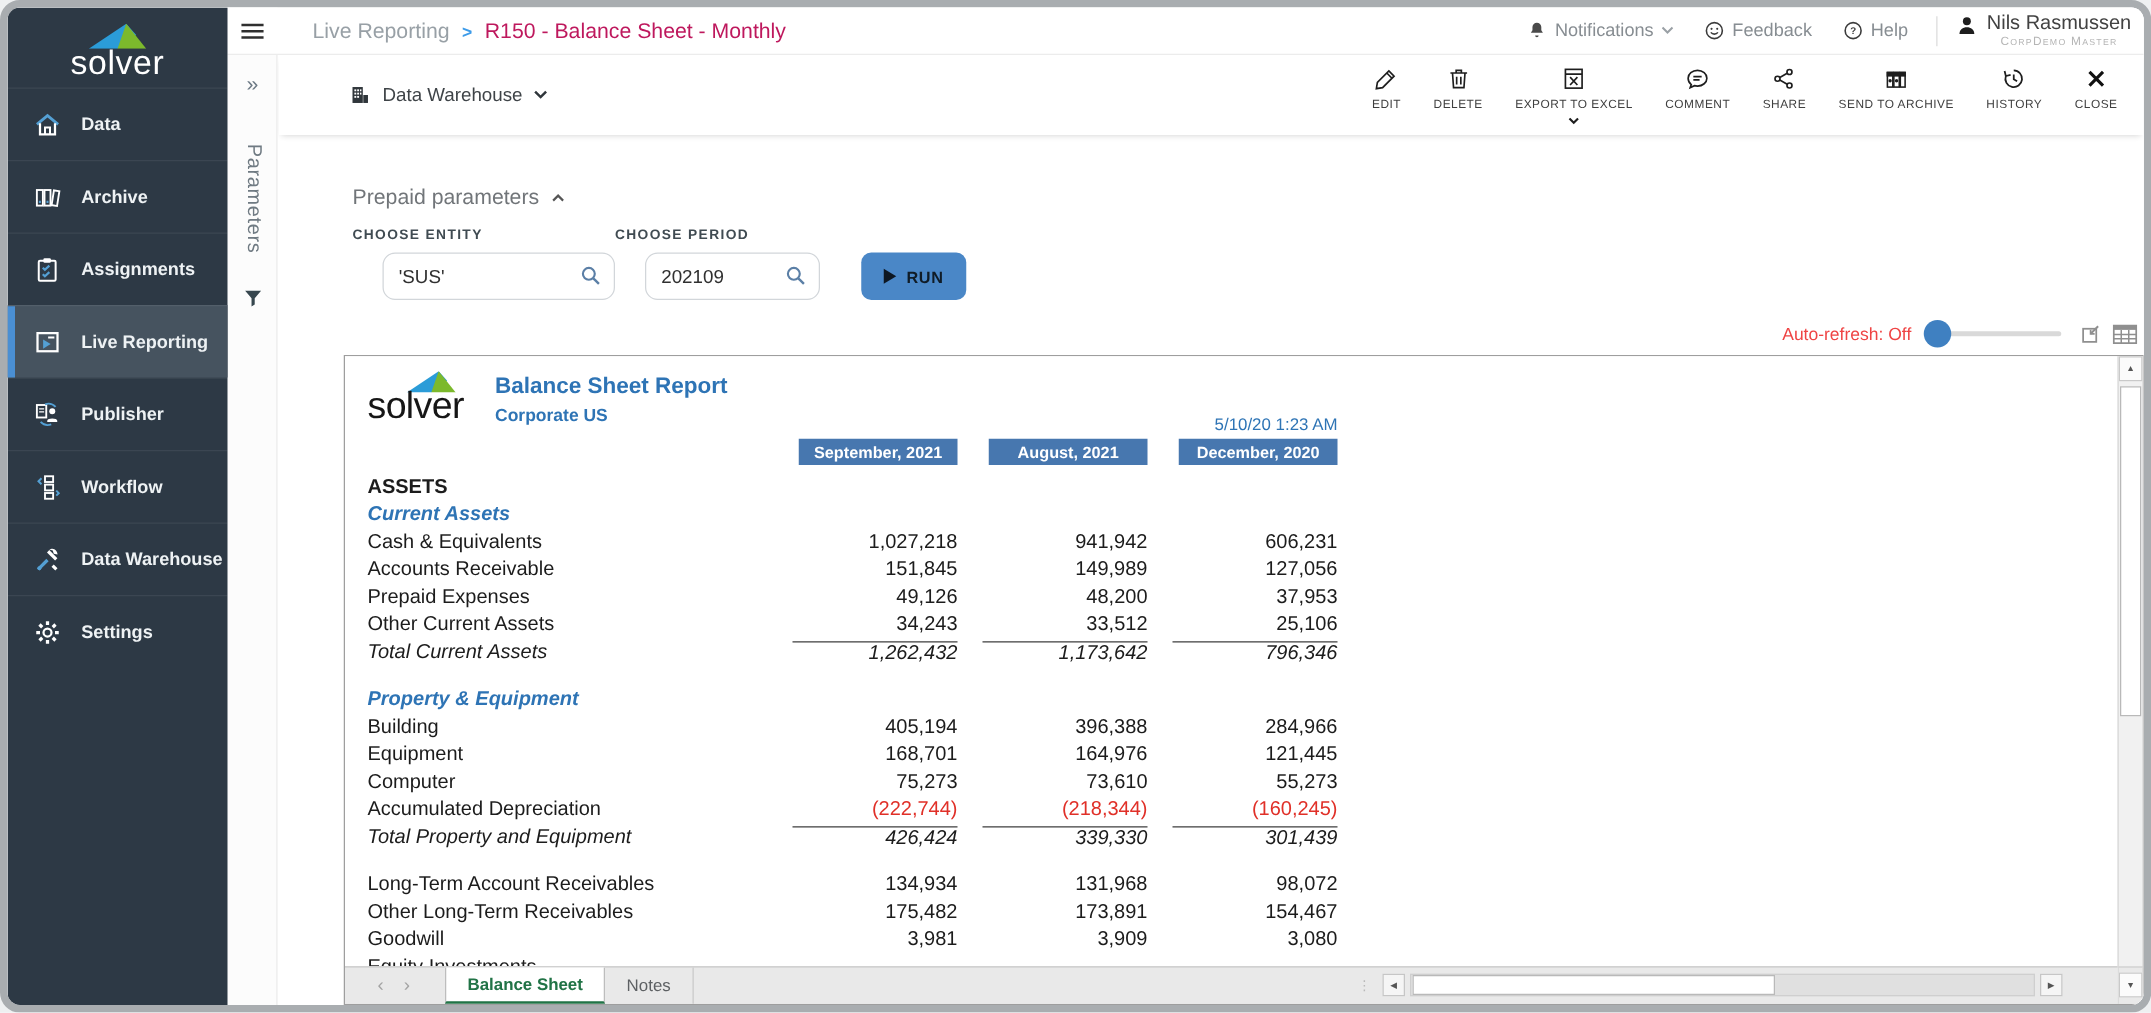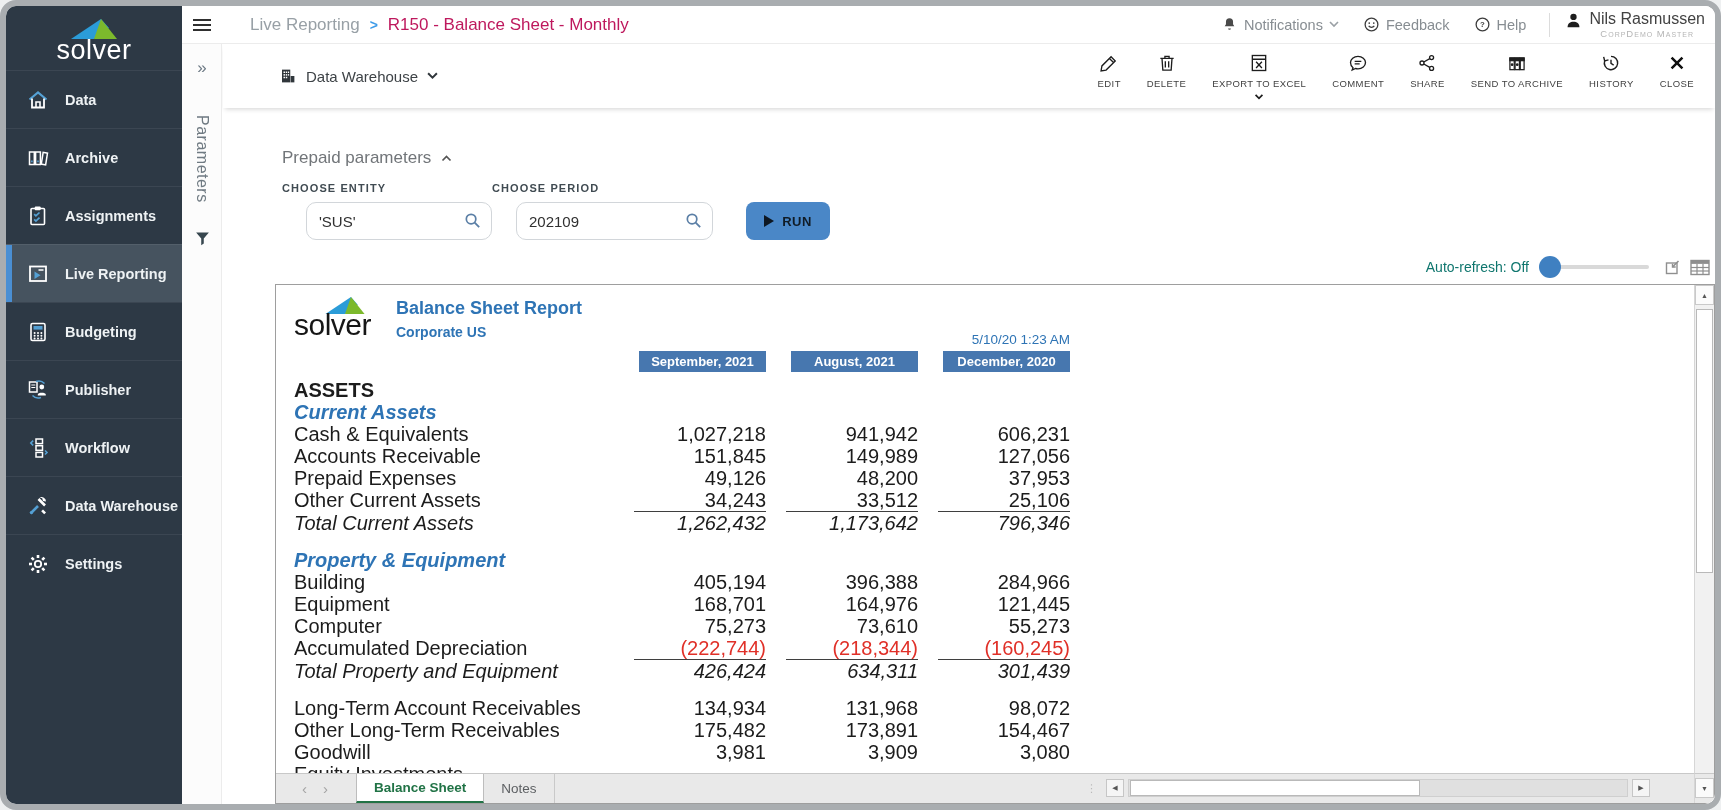--- a/index.html
+++ b/index.html
@@ -51,47 +51,47 @@
   .aicon { width:20px; height:20px; }
 
   
   .content { position:absolute; left:217px; right:0; top:102px; bottom:0; background:#fff; }
   .rp-head { margin:40px 0 0 59px; display:flex; align-items:center; gap:10px; font-size:17px; color:#717579; cursor:pointer; }
   .fields { display:flex; align-items:flex-end; margin:14px 0 0 59px; }
   .field { }
   .f-label { font-size:11px; font-weight:700; color:#404b52; letter-spacing:1.1px; margin-bottom:8px; }
   .f-input { position:relative;padding-left:24px; }
   .f-input input { width:186px; height:38px; border:1.6px solid #d2d6da; border-radius:10px; padding:0 34px 0 12px; font-size:15px; color:#303030; font-family:"Liberation Sans",sans-serif; outline:none; }
-  .f-input.period input { width:197px; }
+  .f-input.period input { width:140px; }
   .f-input .mag { position:absolute; right:10px; top:9px; }
   .field + .field { }
   .run-btn { margin-left:33px; width:84px; height:38px; background:var(--run_blue); border:none; border-radius:8px; display:flex; align-items:center; justify-content:center; gap:8px; cursor:pointer; }
   .run-btn .rlab { font-size:13px; font-weight:700; color:#101c27; letter-spacing:0.5px; }
   .run-tri { width:0; height:0; border-left:10px solid #0d1722; border-top:6px solid transparent; border-bottom:6px solid transparent; }
 
   .autorefresh { position:absolute; top:146px; right:5px; display:flex; align-items:center; gap:12px; height:26px; }
-  .ar-label { font-size:14px; color:#0f766e; }
+  .ar-label { font-size:14px; color:#ef4444; }
   .ar-slider { position:relative; width:108px; height:4px; background:#d9d9d9; border-radius:2px; cursor:pointer; }
   .ar-knob { position:absolute; left:-2px; top:-9px; width:22px; height:22px; border-radius:50%; background:#3f80c1; cursor:pointer; }
   .ar-icons { display:flex; align-items:center; gap:9px; margin-left:4px; }
 
   
   .viewer { position:absolute; left:52px; top:176px; width:1440px; height:520px; border:1px solid #9e9e9e; display:grid; grid-template-columns:1fr 20px; grid-template-rows:1fr 30px; background:#fff; }
   .v-main { overflow:hidden; background:#fff; }
   .rpt { padding:10px 0 0 18px; }
   .rpt-head { position:relative; height:54px; }
   .rlogo { position:absolute; left:0; top:2px; width:110px; }
   .rlogo-tri { position:absolute; left:30px; top:0; }
   .rlogo-word { position:absolute; left:0; top:13px; font-size:30px; color:#161616; font-weight:500; letter-spacing:-0.5px; line-height:1; }
   .rpt-title { position:absolute; left:102px; top:3px; font-size:18px; font-weight:700; color:var(--title_blue); }
   .rpt-sub { position:absolute; left:102px; top:29px; font-size:14px; font-weight:700; color:var(--title_blue); }
   .rpt-date { position:absolute; left:644px; bottom:2px; width:132px; text-align:right; font-size:13.5px; color:var(--title_blue); }
   .hdr-row { display:grid; grid-template-columns:320px 132px 132px 132px; column-gap:20px; margin-top:2px; margin-bottom:7px; }
   .hbox { width:127px; justify-self:end; background:var(--header_blue); color:#fff; font-size:13px; font-weight:700; text-align:center; height:21px; line-height:21px; }
-  .trow { display:grid; grid-template-columns:320px 132px 132px 132px; column-gap:20px; height:22px; align-items:center; font-size:20px; color:#1c1c1c; }
+  .trow { display:grid; grid-template-columns:320px 132px 132px 132px; column-gap:20px; height:22px; align-items:center; font-size:16px; color:#1c1c1c; }
   .trow .lb { white-space:nowrap; }
   .trow .v { text-align:right; }
   .trow.section .lb { font-weight:700; }
   .trow.group .lb { color:var(--title_blue); font-weight:700; font-style:italic; }
   .trow.total { font-style:italic; }
   .trow.total .v { border-top:1.5px solid #3f3f3f; }
   .trow.negative .v { color:var(--negative_red); }
   .trow.spacer { height:16px; }
 
   
@@ -158,38 +158,20 @@
         </svg>
         <span class="lab">Assignments</span>
       </div>
       <div class="side-item active">
         <svg class="sicon" viewBox="0 0 24 24" fill="none">
           <rect x="4" y="4.5" width="16" height="14.5" stroke="#fff" stroke-width="1.8"></rect>
           <line x1="12.5" y1="8" x2="17.5" y2="8" stroke="#fff" stroke-width="1.5"></line>
           <polygon points="8.5,9.5 14.5,13.2 8.5,16.9" fill="#54a0d4"></polygon>
         </svg>
         <span class="lab">Live Reporting</span>
-      </div>
-      <div class="side-item">
-        <svg class="sicon" viewBox="0 0 24 24" fill="none">
-          <rect x="5" y="3.5" width="14" height="17" rx="1.5" stroke="#fff" stroke-width="1.6"></rect>
-          <rect x="7.5" y="6" width="9" height="3.6" fill="#54a0d4"></rect>
-          <g fill="#fff">
-            <circle cx="8.6" cy="13" r="1"></circle>
-                <circle cx="12" cy="13" r="1"></circle>
-                <circle cx="15.4" cy="13" r="1"></circle>
-            <circle cx="8.6" cy="15.8" r="1"></circle>
-                <circle cx="12" cy="15.8" r="1"></circle>
-                <circle cx="15.4" cy="15.8" r="1"></circle>
-            <circle cx="8.6" cy="18.4" r="1"></circle>
-                <circle cx="12" cy="18.4" r="1"></circle>
-                <circle cx="15.4" cy="18.4" r="1"></circle>
-          </g>
-        </svg>
-        <span class="lab">Budgeting</span>
       </div>
       <div class="side-item">
         <svg class="sicon" viewBox="0 0 24 24" fill="none">
           <rect x="3.5" y="4" width="7.5" height="10" stroke="#fff" stroke-width="1.5"></rect>
           <line x1="5.3" y1="7" x2="9.3" y2="7" stroke="#fff" stroke-width="1"></line>
           <line x1="5.3" y1="9.5" x2="9.3" y2="9.5" stroke="#fff" stroke-width="1"></line>
           <circle cx="15.8" cy="9" r="2.4" fill="#fff"></circle>
           <path d="M11.8 16.5c0-2.4 8-2.4 8 0v1h-8z" fill="#fff"></path>
           <path d="M6.5 17.5a8 8 0 0 0 8.5 2" stroke="#54a0d4" stroke-width="1.5"></path>
           <path d="M18.5 5.5a8 8 0 0 0-8.5-2" stroke="#54a0d4" stroke-width="1.5"></path>
@@ -564,21 +546,21 @@
               <div class="trow negative">
                 <div class="lb">Accumulated Depreciation</div>
                 <div class="v">(222,744)</div>
                 <div class="v">(218,344)</div>
                 <div class="v">(160,245)</div>
               </div>
 
               <div class="trow total">
                 <div class="lb">Total Property and Equipment</div>
                 <div class="v">426,424</div>
-                <div class="v">634,311</div>
+                <div class="v">339,330</div>
                 <div class="v">301,439</div>
               </div>
 
               <div class="trow spacer">
                 <div class="lb"></div>
                 <div class="v"></div>
                 <div class="v"></div>
                 <div class="v"></div>
               </div>
 

